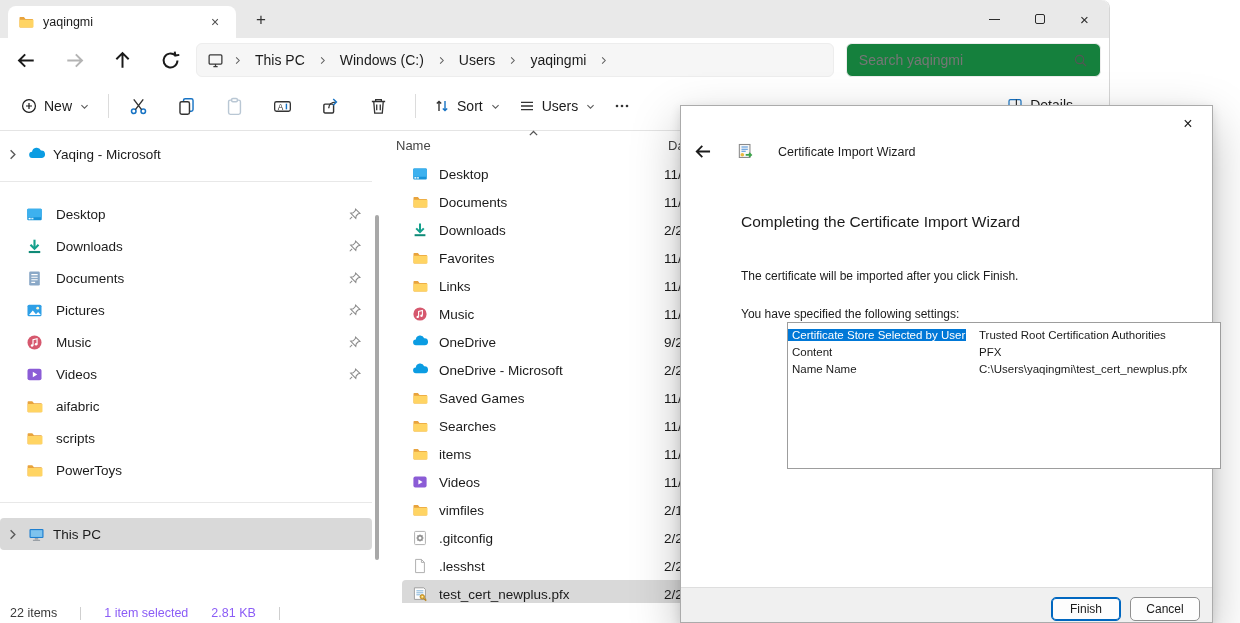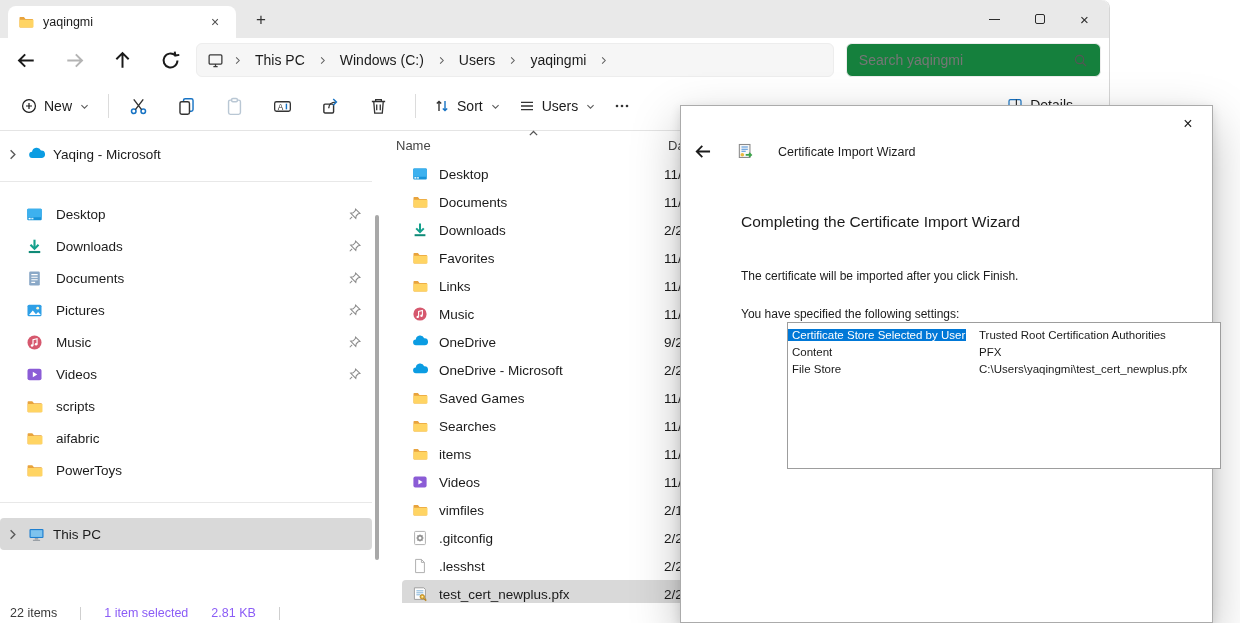--- a/index.html
+++ b/index.html
@@ -446,30 +446,30 @@
             </svg>
           </span>
         </div>
         <div class="side-item">
           <span class="icon i16">
             <svg viewBox="0 0 16 16">
               <path d="M1.5 3h4.4l1.6 1.9h6.8c.4 0 .7.3.7.7v7.2c0 .4-.3.7-.7.7H2.2c-.4 0-.7-.3-.7-.7V3.7c0-.4.3-.7.7-.7z" fill="#e8a33d"></path>
               <path d="M1.5 5.7h14v7.1c0 .4-.3.7-.7.7H2.2c-.4 0-.7-.3-.7-.7z" fill="#ffd463"></path>
             </svg>
           </span>
+          <span>aifabric</span>
+        </div>
+        <div class="side-item">
+          <span class="icon i16">
+            <svg viewBox="0 0 16 16">
+              <path d="M1.5 3h4.4l1.6 1.9h6.8c.4 0 .7.3.7.7v7.2c0 .4-.3.7-.7.7H2.2c-.4 0-.7-.3-.7-.7V3.7c0-.4.3-.7.7-.7z" fill="#e8a33d"></path>
+              <path d="M1.5 5.7h14v7.1c0 .4-.3.7-.7.7H2.2c-.4 0-.7-.3-.7-.7z" fill="#ffd463"></path>
+            </svg>
+          </span>
           <span>scripts</span>
-        </div>
-        <div class="side-item">
-          <span class="icon i16">
-            <svg viewBox="0 0 16 16">
-              <path d="M1.5 3h4.4l1.6 1.9h6.8c.4 0 .7.3.7.7v7.2c0 .4-.3.7-.7.7H2.2c-.4 0-.7-.3-.7-.7V3.7c0-.4.3-.7.7-.7z" fill="#e8a33d"></path>
-              <path d="M1.5 5.7h14v7.1c0 .4-.3.7-.7.7H2.2c-.4 0-.7-.3-.7-.7z" fill="#ffd463"></path>
-            </svg>
-          </span>
-          <span>aifabric</span>
         </div>
         <div class="side-item">
           <span class="icon i16">
             <svg viewBox="0 0 16 16">
               <path d="M1.5 3h4.4l1.6 1.9h6.8c.4 0 .7.3.7.7v7.2c0 .4-.3.7-.7.7H2.2c-.4 0-.7-.3-.7-.7V3.7c0-.4.3-.7.7-.7z" fill="#e8a33d"></path>
               <path d="M1.5 5.7h14v7.1c0 .4-.3.7-.7.7H2.2c-.4 0-.7-.3-.7-.7z" fill="#ffd463"></path>
             </svg>
           </span>
           <span>PowerToys</span>
         </div>
@@ -710,17 +710,21 @@
   <div class="settings" id="settings-table">
       <div class="set-row">
         <span class="set-key sel">Certificate Store Selected by User</span>
         <span class="set-val">Trusted Root Certification Authorities</span>
       </div>
       <div class="set-row">
         <span class="set-key">Content</span>
         <span class="set-val">PFX</span>
       </div>
       <div class="set-row">
-        <span class="set-key">File Store</span>
+        <span class="set-key">Name Name</span>
         <span class="set-val">C:\Users\yaqingmi\test_cert_newplus.pfx</span>
       </div>
     </div>
+  <div class="dlg-footer">
+    <div class="btn btn-finish">Finish</div>
+    <div class="btn btn-cancel">Cancel</div>
+  </div>
 </div>
 
 </body></html>

